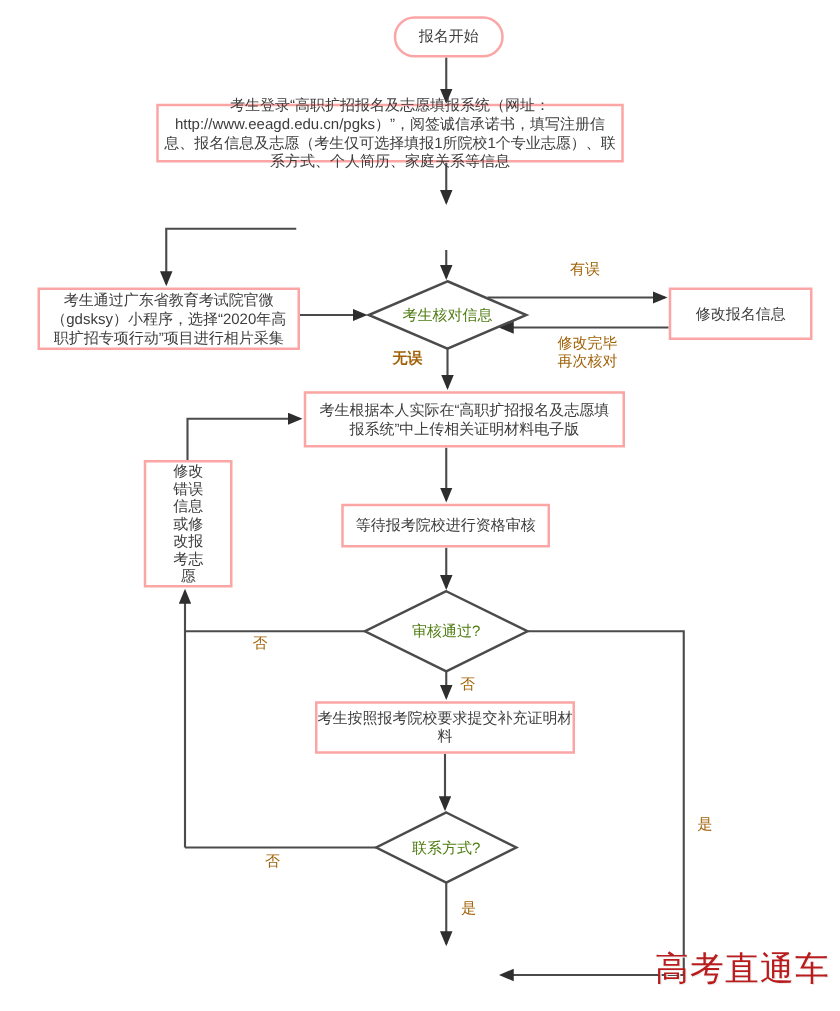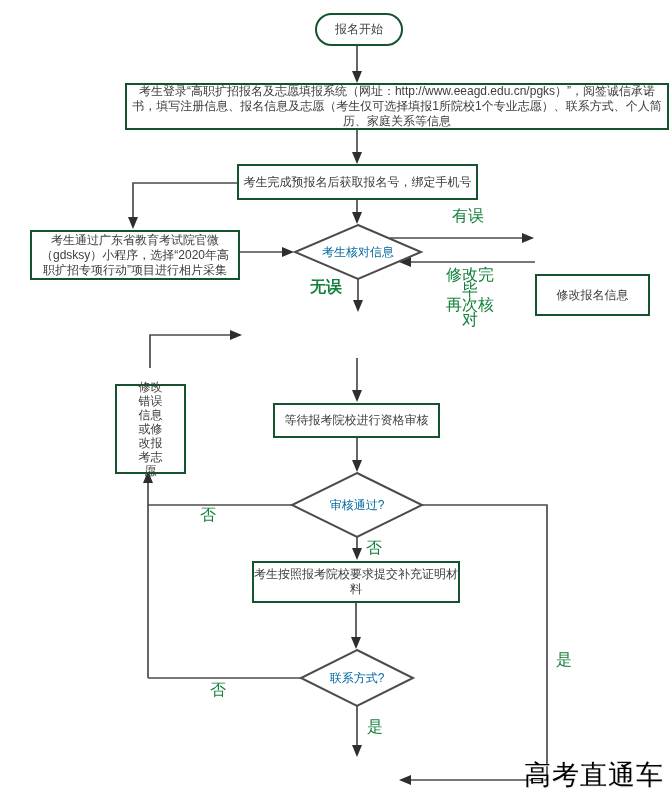--- a/index.html
+++ b/index.html
@@ -3,36 +3,36 @@
 <meta charset="utf-8">
 <style>
   html,body{margin:0;padding:0;background:#fff;}
   #canvas{
     position:relative;width:672px;height:809px;background:#ffffff;
     font-family:"Liberation Sans","DejaVu Sans",sans-serif;
     color:#3d3d3d;overflow:hidden;
   }
   #edges{position:absolute;left:0;top:0;width:672px;height:809px;}
   .node{
-    position:absolute;box-sizing:border-box;border:2px solid #14532d;background:#fff;
+    position:absolute;box-sizing:border-box;border:2px solid #fca5a5;background:#fff;
     display:flex;align-items:center;justify-content:center;text-align:center;
     font-size:12px;line-height:15px;color:#3d3d3d;
   }
   .stadium{border-radius:22px;}
   .dlabel{ 
     position:absolute;display:flex;align-items:center;justify-content:center;
-    text-align:center;font-size:12px;color:#0369a1;background:transparent;border:none;
+    text-align:center;font-size:12px;color:#4d7c0f;background:transparent;border:none;
   }
   .elabel{
-    position:absolute;font-size:16px;color:#15803d;text-align:center;line-height:15px;
+    position:absolute;font-size:12px;color:#a16207;text-align:center;line-height:15px;
     background:transparent;
   }
   .wrap2{display:inline-block;width:26px;word-break:break-all;line-height:14px;}
   #watermark{
-    position:absolute;left:524px;top:757px;font-size:27px;color:#000000;
+    position:absolute;left:524px;top:757px;font-size:27px;color:#b91c1c;
     letter-spacing:1px;text-shadow:1px 1px 0 #eeeeee;white-space:nowrap;
   }
 </style>
 </head>
 <body>
 
 <div id="canvas">
 
   <svg id="edges" viewBox="0 0 672 809" xmlns="http://www.w3.org/2000/svg">
     <defs>
@@ -64,42 +64,42 @@
       <polygon points="358,225 421,252 358,279 295,252"></polygon>
       <polygon points="357,473 422,505 357,537 292,505"></polygon>
       <polygon points="357,650 413,678 357,706 301,678"></polygon>
     </g>
   </svg>
 
   <div class="node stadium" style="left:315px;top:13px;width:88px;height:33px;">
     <span>报名开始</span>
   </div>
 
-  <div class="node" style="left:125px;top:83px;width:544px;height:47px;padding:1px 4px;">
+  <div class="node" style="left:125px;top:83px;width:374px;height:47px;padding:1px 4px;">
     <span>考生登录“高职扩招报名及志愿填报系统（网址：http://www.eeagd.edu.cn/pgks）”，阅签诚信承诺书，填写注册信息、报名信息及志愿（考生仅可选择填报1所院校1个专业志愿）、联系方式、个人简历、家庭关系等信息</span>
   </div>
 
-  <div class="node" style="left:237px;top:164px;width:241px;height:36px;">
-    <span>考生完成预报名后获取报名号，绑定手机号</span>
-  </div>
 
   <div class="node" style="left:30px;top:230px;width:210px;height:50px;padding:18px 3px;">
     <span>考生通过广东省教育考试院官微（gdsksy）小程序，选择“2020年高职扩招专项行动”项目进行相片采集</span>
   </div>
 
   <div class="dlabel" style="left:295px;top:225px;width:126px;height:54px;">
     <span>考生核对信息</span>
   </div>
 
-  <div class="node" style="left:535px;top:230px;width:115px;height:42px;margin-top:44px;">
+  <div class="node" style="left:535px;top:230px;width:115px;height:42px;">
     <span>修改报名信息</span>
   </div>
 
+  <div class="node" style="left:243px;top:313px;width:257px;height:45px;padding:1px 6px;">
+    <span>考生根据本人实际在“高职扩招报名及志愿填报系统”中上传相关证明材料电子版</span>
+  </div>
 
-  <div class="node" style="left:115px;top:368px;width:71px;height:90px;margin-top:16px;">
+  <div class="node" style="left:115px;top:368px;width:71px;height:102px;">
     <span class="wrap2">修改错误信息或修改报考志愿</span>
   </div>
 
   <div class="node" style="left:273px;top:403px;width:167px;height:35px;">
     <span>等待报考院校进行资格审核</span>
   </div>
 
   <div class="dlabel" style="left:292px;top:473px;width:130px;height:64px;">
     <span>审核通过?</span>
   </div>

